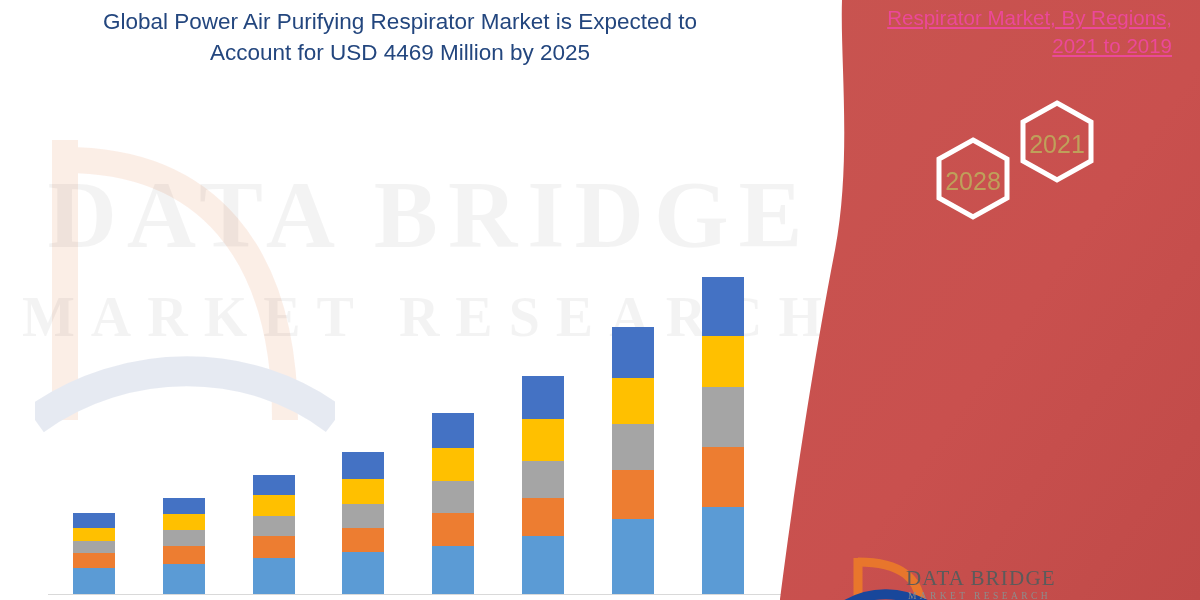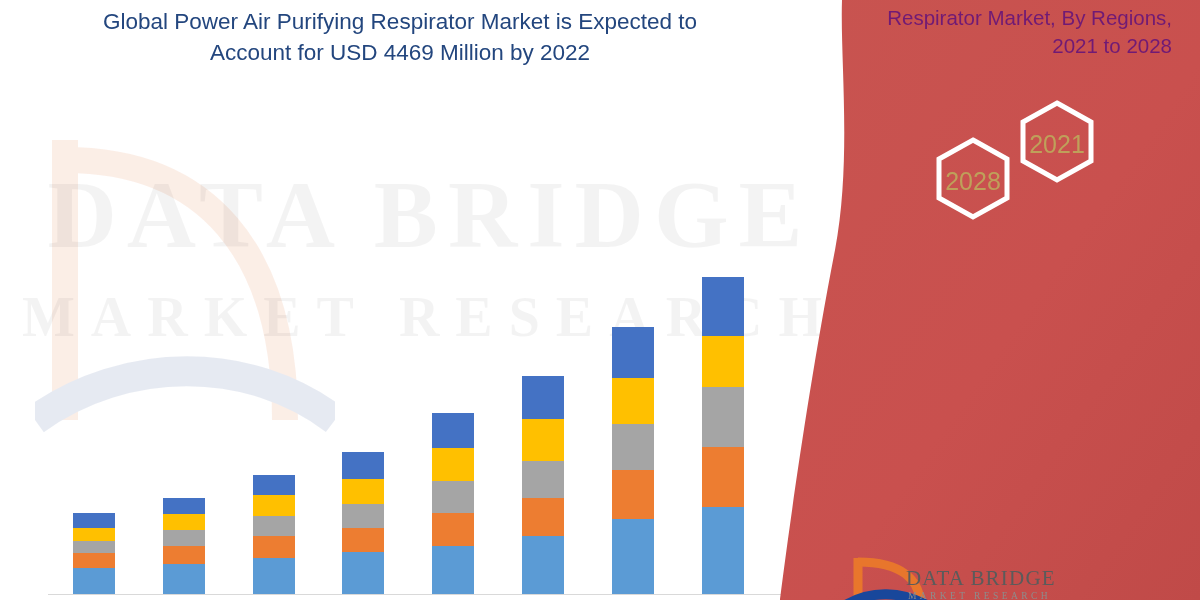--- a/index.html
+++ b/index.html
@@ -49,22 +49,23 @@
   
   .red-panel{
     position:absolute;left:780px;top:0;width:420px;height:600px;
     overflow:hidden;
   }
   .red-shape{position:absolute;left:0;top:0;width:420px;height:600px;}
 
   .red-title{
     position:absolute;left:795px;top:4px;width:390px;
     text-align:right;padding-right:13px;
-    font-size:20.5px;line-height:1.37;color:#701a75;
+    font-size:20.5px;line-height:1.37;color:#ec4899;
     box-sizing:border-box;
+    text-decoration:underline;
   }
 
   .hexwrap{position:absolute;left:925px;top:95px;width:190px;height:135px;}
   .brand{
     position:absolute;left:860px;top:252px;width:330px;
     text-align:center;font-size:20px;line-height:1.42;
     color:#ffd60a;font-weight:400;
   }
 
   .logo-bottom{position:absolute;left:840px;top:552px;width:240px;height:58px;}
@@ -94,21 +95,21 @@
 
   <div class="watermark">
     <div>DATA BRIDGE</div>
     <div class="l2">MARKET RESEARCH</div>
   </div>
 
   <div class="chart-panel">
 
     <div class="chart-title">
       <span>Global Power Air Purifying Respirator Market is Expected to</span><br>
-      <span>Account for USD 4469 Million by 2022</span>
+      <span>Account for USD 4469 Million by 2025</span>
     </div>
 
     <div class="plot">
       <div class="axis-line"></div>
       <div id="bars">
           <div class="bar" style="left: 33px; position: absolute; top: 403.167px; height: 80.8333px;">
             <div class="seg" style="height: 15px; background: rgb(68, 114, 196);"></div>
             <div class="seg" style="height: 13.3333px; background: rgb(255, 192, 0);"></div>
             <div class="seg" style="height: 11.6667px; background: rgb(165, 165, 165);"></div>
             <div class="seg" style="height: 15px; background: rgb(237, 125, 49);"></div>
@@ -176,21 +177,21 @@
           <stop offset="55%" stop-color="#c9504e"></stop>
           <stop offset="100%" stop-color="#c04a48"></stop>
         </linearGradient>
       </defs>
       <path d="M62 0 L420 0 L420 600 L0 600 C 0 600, 22 420, 55 250 C 72 160, 60 60, 62 0 Z" fill="url(#rg)"></path>
     </svg>
   </div>
 
   <div class="red-title">
     <span>Respirator Market, By Regions,</span><br>
-    <span>2021 to 2028</span>
+    <span>2021 to 2019</span>
   </div>
 
   <svg class="hexwrap" viewBox="0 0 190 135">
     <polygon points="132,8 166,27 166,66 132,85 98,66 98,27" fill="none" stroke="#ffffff" stroke-width="5"></polygon>
     <text x="132" y="58" text-anchor="middle" font-size="25" font-family="Liberation Sans, sans-serif" fill="#bfa05a" id="hexRight">2021</text>
     <polygon points="48,45 82,64 82,103 48,122 14,103 14,64" fill="none" stroke="#ffffff" stroke-width="5"></polygon>
     <text x="48" y="95" text-anchor="middle" font-size="25" font-family="Liberation Sans, sans-serif" fill="#bfa05a" id="hexLeft">2028</text>
   </svg>
 
 

